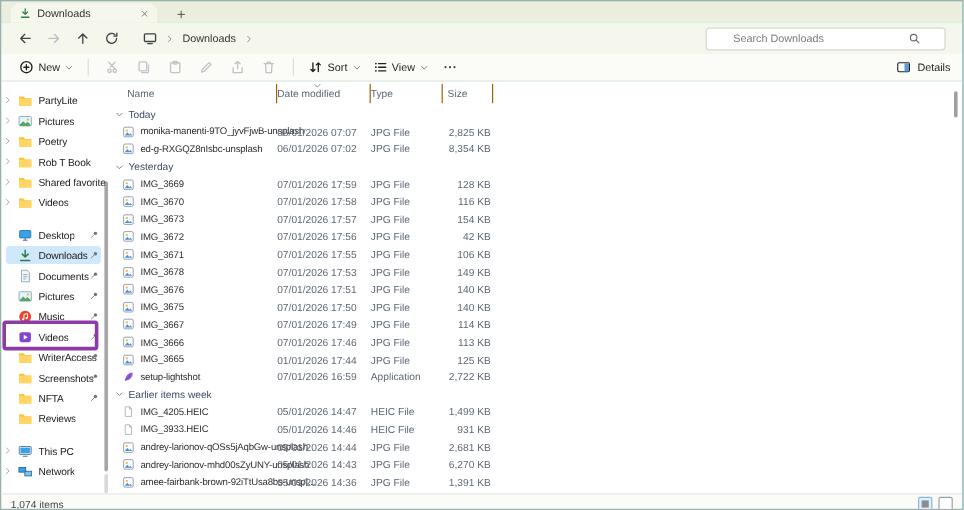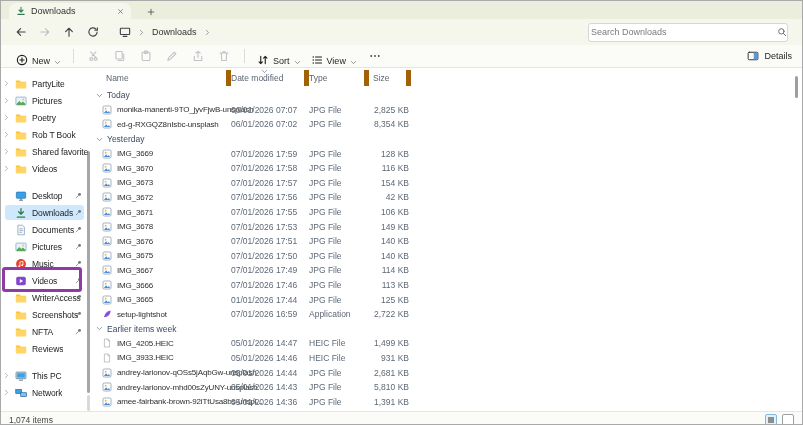--- a/index.html
+++ b/index.html
@@ -18,30 +18,30 @@
   .tab .cls{color:#5b5b5b;}
   .newtab{margin-left:16px;color:#444;margin-bottom:3px;}
 
   
   .navbar{height:26px;background:#f6f7ec;display:flex;align-items:center;padding:0 8px;}
   .navbtn{width:24px;height:22px;display:flex;align-items:center;justify-content:center;color:#3d4347;}
   .navbtn.disabled{color:#b9c0c4;}
   .crumbs{display:flex;align-items:center;gap:7px;margin-left:14px;font-size:9px;color:#333;}
   .crumb-sep{color:#6c7378;}
   .searchbox{margin-left:auto;margin-right:6px;width:200px;height:19px;background:#fff;
-    border:1px solid #d8d8d3;border-radius:3px;display:flex;align-items:center;padding:0 0;}
+    border:1px solid #d8d8d3;border-radius:3px;display:flex;align-items:center;padding:0 20px;}
   .searchbox input{flex:1;border:0;outline:0;background:transparent;font-family:inherit;
     font-size:9px;color:#333;}
   .searchbox input::placeholder{color:#7b7b7b;}
   .searchbox .icn{color:#5f6a70;}
 
   
   .toolbar{height:23px;background:#fbfcf8;border-bottom:1px solid #e4e4e0;display:flex;
     align-items:center;padding:0 10px;font-size:9px;color:#1f1f1f;}
-  .tbtn{display:flex;align-items:flex-end;gap:4px;padding:0 5px;height:20px;border-radius:3px;}
+  .tbtn{display:flex;align-items:center;gap:4px;padding:0 5px;height:20px;border-radius:3px;}
   .tbtn .caret{color:#5c6166;}
   .tsep{width:1px;height:14px;background:#dddcd6;margin:0 7px;}
   .tico{width:26px;height:20px;display:flex;align-items:center;justify-content:center;color:#c0c4c8;}
   .tspacer{flex:1;}
   .details-btn{display:flex;align-items:center;gap:5px;color:#1f1f1f;}
 
   
   .body{display:flex;height:343px;background:#fff;position:relative;}
   .sidebar{width:90px;position:relative;padding-top:7px;font-size:8.5px;letter-spacing:-0.1px;}
   .side-item{height:17px;display:flex;align-items:center;padding-left:2px;position:relative;}
@@ -53,21 +53,21 @@
   .side-item>*{position:relative;z-index:1;}
   .side-gap{height:10px;}
   .annotation{position:absolute;left:1px;top:199px;width:80px;height:25px;border:3px solid #8e3ba6;
     border-radius:3px;z-index:5;pointer-events:none;}
   .side-scroll{position:absolute;left:86px;top:83px;width:3px;height:242px;background:#a6a6a6;border-radius:2px;}
   .side-scroll-tail{position:absolute;left:86px;top:327px;width:3px;height:16px;background:#d9d9d9;border-radius:2px;}
 
   .main{flex:1;position:relative;padding:2px 0 0 4px;overflow:hidden;}
   .cols{display:grid;grid-template-columns:136px 78px 60px 42px 1fr;height:16px;
     font-size:8.5px;color:#5a6472;}
-  .cols .hc{display:flex;align-items:center;border-right:5px solid #a16207;position:relative;min-width:0;}
+  .cols .hc{display:flex;align-items:center;border-right:1px solid #a16207;position:relative;min-width:0;}
   .hc.c-name{padding-left:11px;}
   .hc.c-size{padding-left:4px;}
   .hc.c-rest{border-right:0;}
   .sort-caret{position:absolute;top:-2px;left:30px;color:#67707c;}
 
   .rows{margin-top:2px;}
   .grow{height:14.6px;display:flex;align-items:center;gap:4px;font-size:8.5px;color:#3c4a63;padding-left:1px;text-align:center;}
   .grow .icn{color:#5b6573;}
   .frow{display:grid;grid-template-columns:136px 78px 60px 42px 1fr;height:14.6px;align-items:center;
     font-size:8.5px;color:#5e6875;}
@@ -907,21 +907,21 @@
                 <svg viewBox="0 0 16 16">
                   <rect x="1.6" y="1.6" width="12.8" height="12.8" rx="2" fill="#fff" stroke="#7d8fa5" stroke-width="1.1"></rect>
                   <circle cx="5.8" cy="6" r="1.5" fill="#f2b63d"></circle>
                   <path d="M3 12.6l3.6-4.2 2.7 3 1.7-1.7 2 2.9z" fill="#4a90d9"></path>
                 </svg>
               </span>
               <span>andrey-larionov-mhd00sZyUNY-unsplash</span>
             </div>
             <div class="fdate">05/01/2026 14:43</div>
             <div class="ftype">JPG File</div>
-            <div class="fsize">5,810 KB</div>
+            <div class="fsize">6,270 KB</div>
             <div></div>
           </div>
           <div class="frow">
             <div class="fname">
               <span class="icn i10">
                 <svg viewBox="0 0 16 16">
                   <rect x="1.6" y="1.6" width="12.8" height="12.8" rx="2" fill="#fff" stroke="#7d8fa5" stroke-width="1.1"></rect>
                   <circle cx="5.8" cy="6" r="1.5" fill="#f2b63d"></circle>
                   <path d="M3 12.6l3.6-4.2 2.7 3 1.7-1.7 2 2.9z" fill="#4a90d9"></path>
                 </svg>

